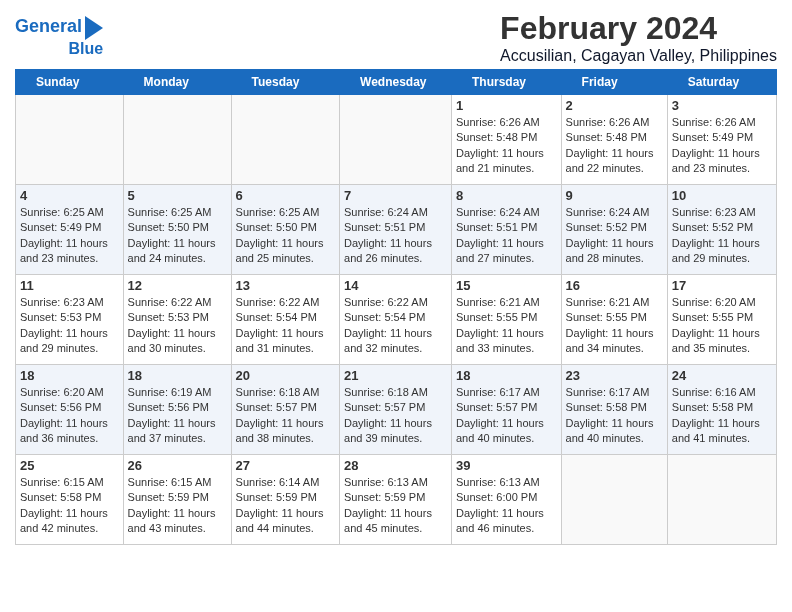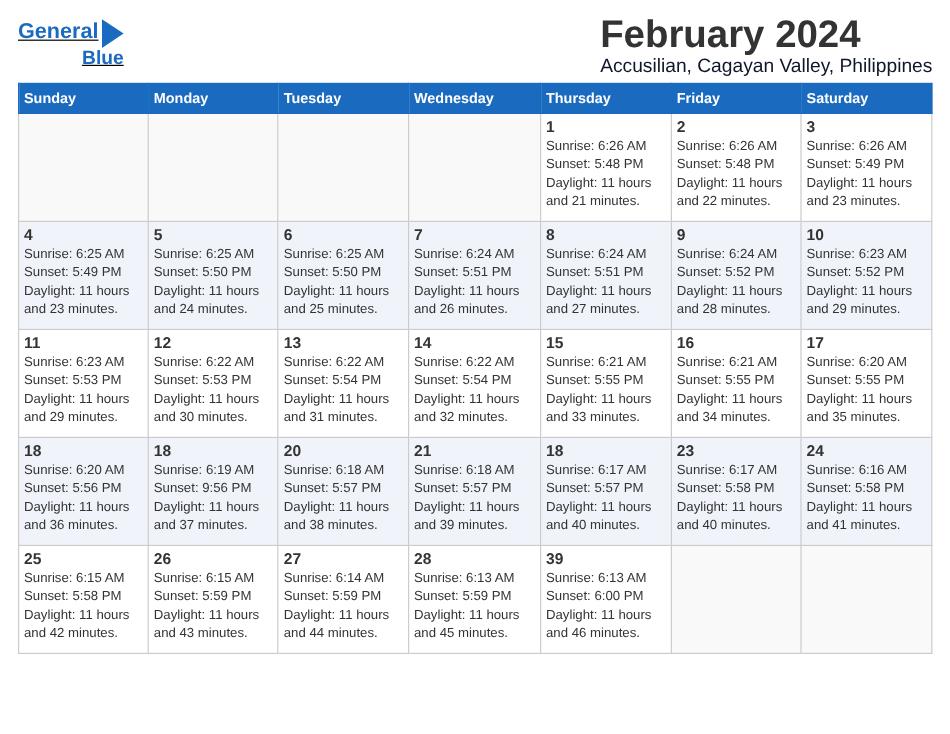--- a/index.html
+++ b/index.html
@@ -13,21 +13,20 @@
     .header {
       display: flex;
       justify-content: space-between;
       align-items: flex-start;
       margin-bottom: 4px;
     }
     .logo {
       display: flex;
       align-items: center;
       padding-top: 4px;
-      text-decoration: underline;
     }
     .logo-text {
       font-size: 18px;
       font-weight: bold;
       color: #333;
       line-height: 1.1;
     }
     .logo-text span {
       color: #1a6bbf;
     }
@@ -54,21 +53,21 @@
       color: #0f172a;
     }
     table {
       width: 100%;
       border-collapse: collapse;
       font-size: 11px;
     }
     thead tr th {
       background: #1a6bbf;
       color: #fff;
-      padding: 5px 4px;
+      padding: 5px 20px;
       text-align: left;
       font-size: 12px;
       font-weight: bold;
       border: 1px solid #1a6bbf;
     }
     tbody tr td {
       border: 1px solid #ccc;
       vertical-align: top;
       padding: 3px 4px;
       width: 113px;
@@ -265,21 +264,21 @@
         <td>
           <span class="day-num">18</span>
           <div class="day-info" style="white-space: pre-line;">Sunrise: 6:20 AM
 Sunset: 5:56 PM
 Daylight: 11 hours
 and 36 minutes.</div>
         </td>
         <td>
           <span class="day-num">18</span>
           <div class="day-info" style="white-space: pre-line;">Sunrise: 6:19 AM
-Sunset: 9:56 PM
+Sunset: 5:56 PM
 Daylight: 11 hours
 and 37 minutes.</div>
         </td>
         <td>
           <span class="day-num">20</span>
           <div class="day-info" style="white-space: pre-line;">Sunrise: 6:18 AM
 Sunset: 5:57 PM
 Daylight: 11 hours
 and 38 minutes.</div>
         </td>

